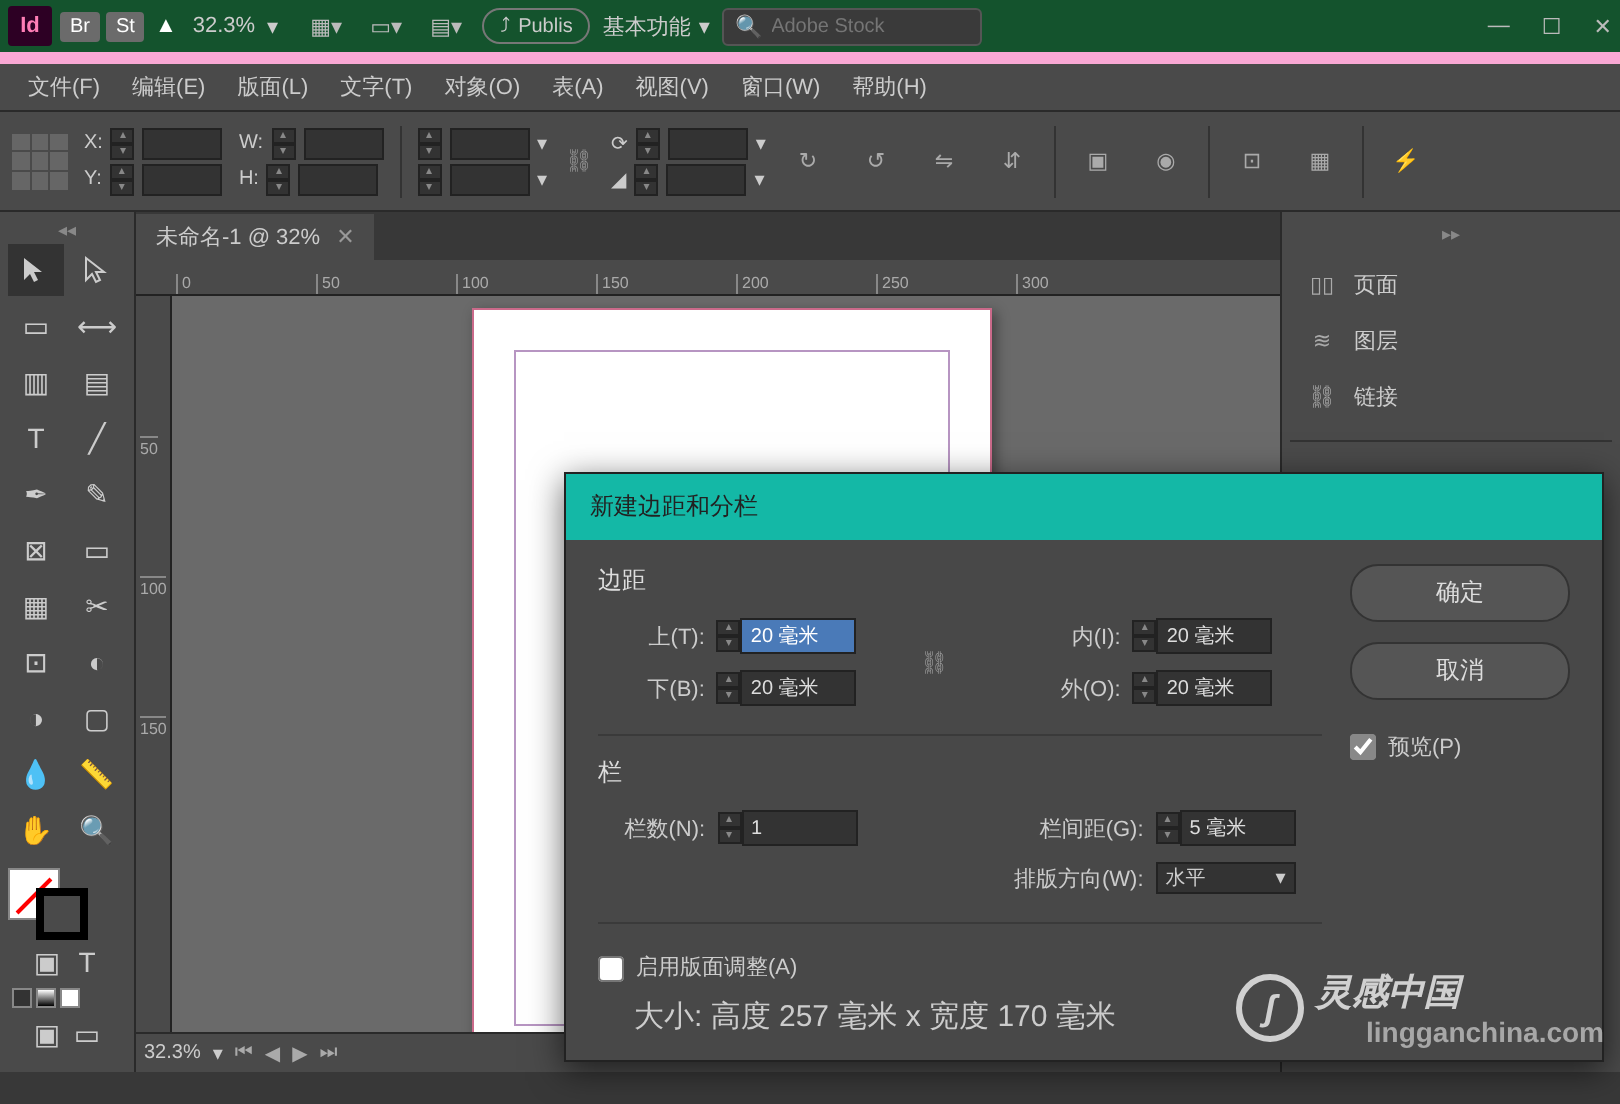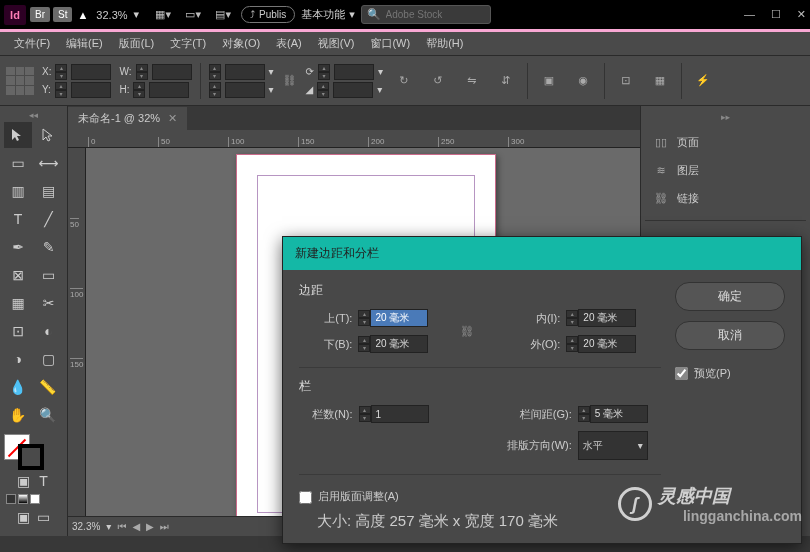--- a/index.html
+++ b/index.html
@@ -1,18 +1,18 @@
 <!DOCTYPE html>
 <html><head>
 <meta charset="utf-8">
 <style>
 * { margin: 0; padding: 0; box-sizing: border-box; font-family: "Microsoft YaHei", Arial, sans-serif; }
 body { background: #383838; color: #ccc; font-size: 11px; width: 810px; height: 552px; overflow: hidden; position: relative; }
 
-.titlebar { height: 32px; background: #000000; display: flex; align-items: center; padding: 0 4px; border-bottom: 3px solid #f9a8d4; }
+.titlebar { height: 32px; background: #14532d; display: flex; align-items: center; padding: 0 4px; border-bottom: 6px solid #f9a8d4; }
 .id-logo { width: 22px; height: 20px; background: #2d0024; color: #ff7eb6; font-weight: bold; font-size: 11px; display: flex; align-items: center; justify-content: center; border-radius: 2px; margin-right: 4px; }
 .tb-btn { background: #6b6b6b; color: #fff; font-size: 10px; padding: 2px 5px; margin-right: 3px; border-radius: 2px; cursor: pointer; }
 .zoom-combo { color: #ccc; margin-left: 8px; font-size: 11px; display: flex; align-items: center; gap: 6px; }
 .titlebar-center { flex: 1; display: flex; align-items: center; gap: 6px; margin-left: 12px; }
 .tb-icon { width: 24px; height: 20px; display: flex; align-items: center; justify-content: center; color: #bbb; cursor: pointer; }
 .publish-btn { display: flex; align-items: center; gap: 4px; padding: 2px 8px; border: 1px solid #777; border-radius: 10px; font-size: 10px; cursor: pointer; }
 .workspace-sel { display: flex; align-items: center; gap: 4px; font-size: 11px; cursor: pointer; }
 .search-box { display: flex; align-items: center; background: #3a3a3a; border: 1px solid #555; border-radius: 3px; padding: 2px 6px; width: 130px; }
 .search-box input { background: transparent; border: none; color: #888; font-size: 10px; width: 100%; outline: none; }
 .window-controls { display: flex; gap: 16px; margin-left: 10px; color: #bbb; }
@@ -75,21 +75,21 @@
 .section-label { font-size: 12px; color: #ddd; margin-bottom: 10px; }
 .field-grid { display: grid; grid-template-columns: auto auto auto auto auto; gap: 8px 6px; align-items: center; margin-bottom: 8px; }
 .field-label { text-align: right; font-size: 11px; white-space: nowrap; }
 .spinner { display: flex; align-items: center; }
 .spinner-btns { display: flex; flex-direction: column; }
 .spinner-btns span { width: 12px; height: 8px; background: #333; border: 1px solid #222; font-size: 6px; text-align: center; line-height: 6px; cursor: pointer; color: #888; }
 .num-input { width: 58px; height: 18px; background: #333; border: 1px solid #222; color: #ddd; font-size: 10px; padding: 0 4px; }
 .num-input.sel { background: #4a7ab8; color: #fff; }
 .link-icon { width: 16px; height: 30px; display: flex; align-items: center; justify-content: center; color: #999; cursor: pointer; }
 .divider { border-top: 1px solid #3a3a3a; margin: 14px 0 10px; }
-.dir-select { width: 70px; height: 29px; background: #333; border: 1px solid #222; color: #ccc; font-size: 10px; padding: 0 4px; display: flex; align-items: center; justify-content: space-between; cursor: pointer; }
+.dir-select { width: 70px; height: 16px; background: #333; border: 1px solid #222; color: #ccc; font-size: 10px; padding: 0 4px; display: flex; align-items: center; justify-content: space-between; cursor: pointer; }
 .bottom-row { display: flex; align-items: flex-end; gap: 6px; margin-top: 14px; }
 .bottom-row input[type=checkbox] { accent-color: #888; }
 .size-text { font-size: 15px; color: #ccc; margin-top: 8px; margin-left: 18px; }
 
 .watermark { position: absolute; right: 8px; bottom: 28px; z-index: 200; opacity: 0.85; color: #e8e8e8; display: flex; align-items: center; gap: 6px; pointer-events: none; }
 .wm-logo { width: 34px; height: 34px; border: 3px solid #e8e8e8; border-radius: 50%; display: flex; align-items: center; justify-content: center; font-size: 18px; font-style: italic; font-weight: bold; }
 .wm-text { font-size: 18px; font-style: italic; font-weight: bold; }
 .wm-text .sub { font-size: 14px; font-style: normal; display: block; color: #b8b8b8; padding-left: 25px; }
 </style>
 </head>

